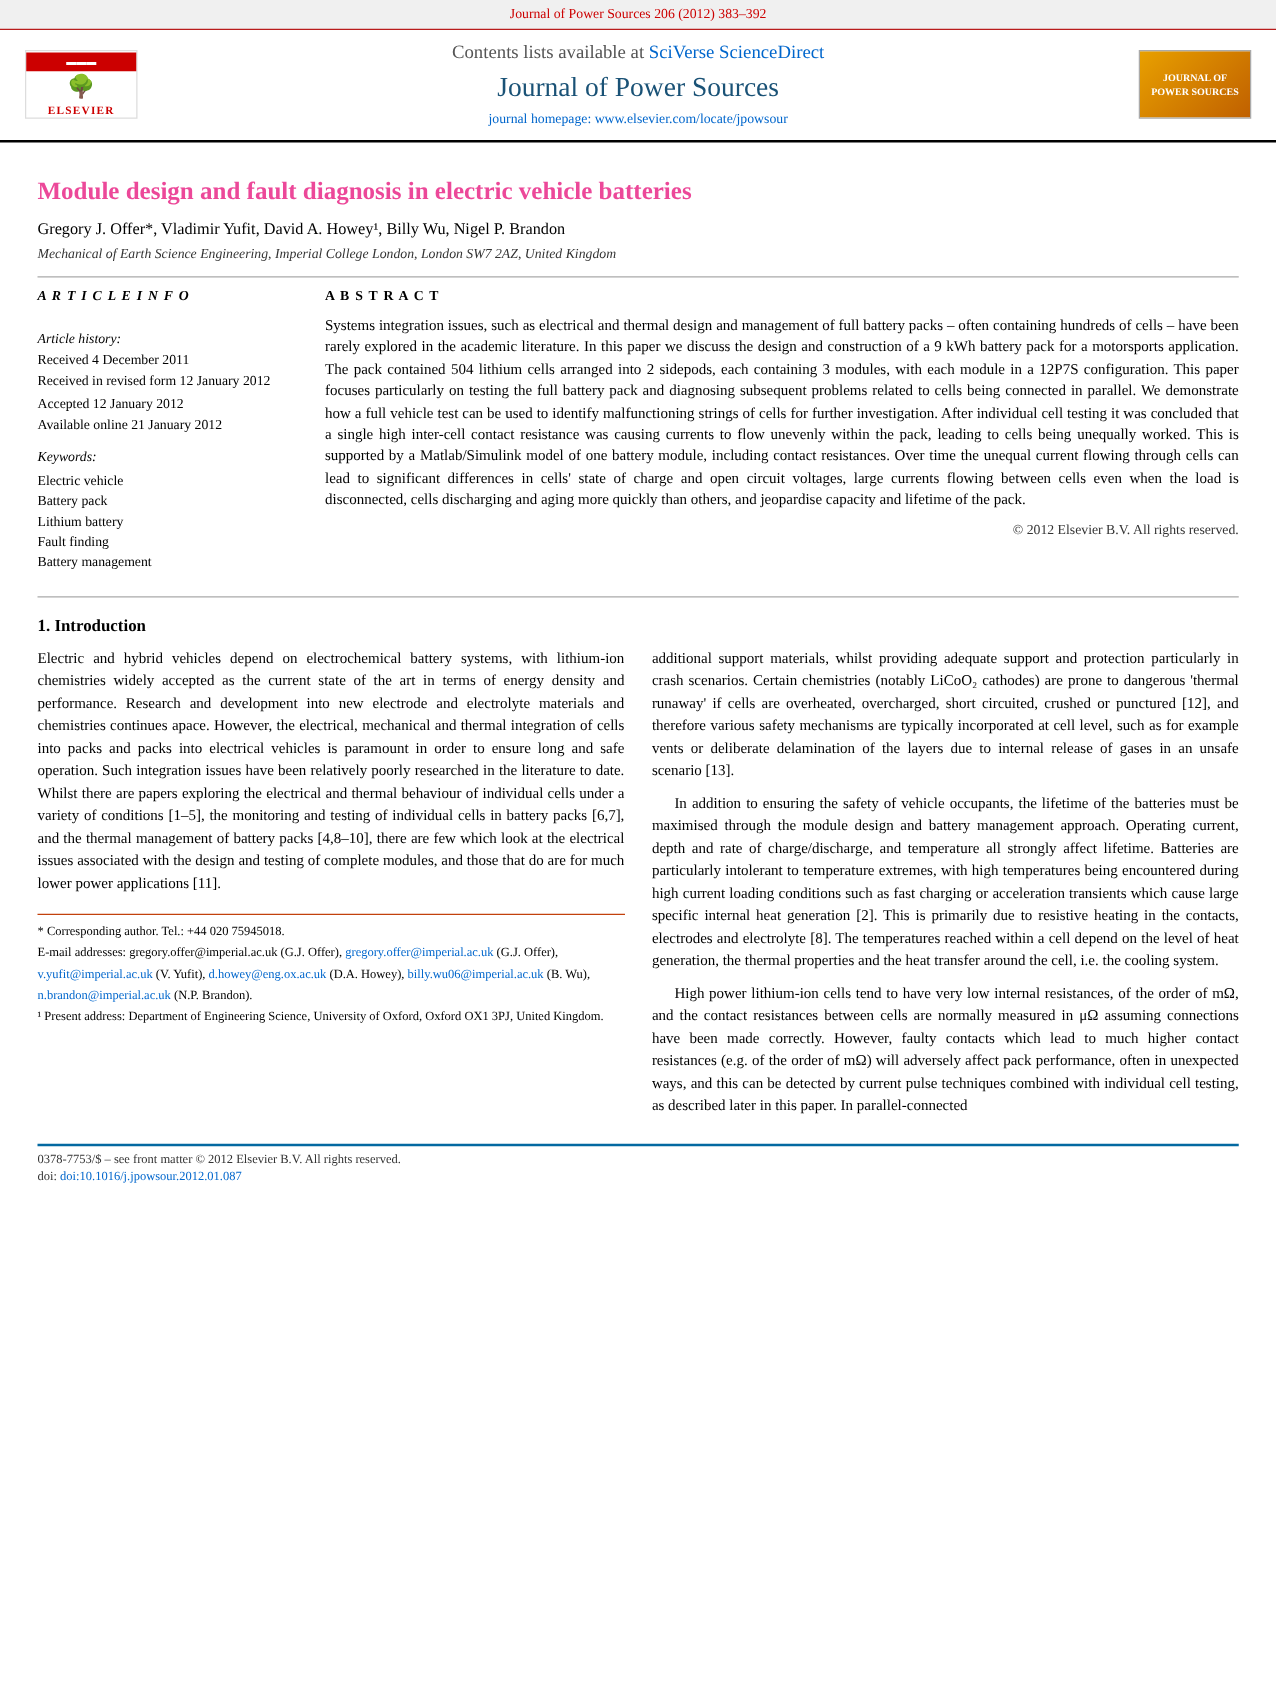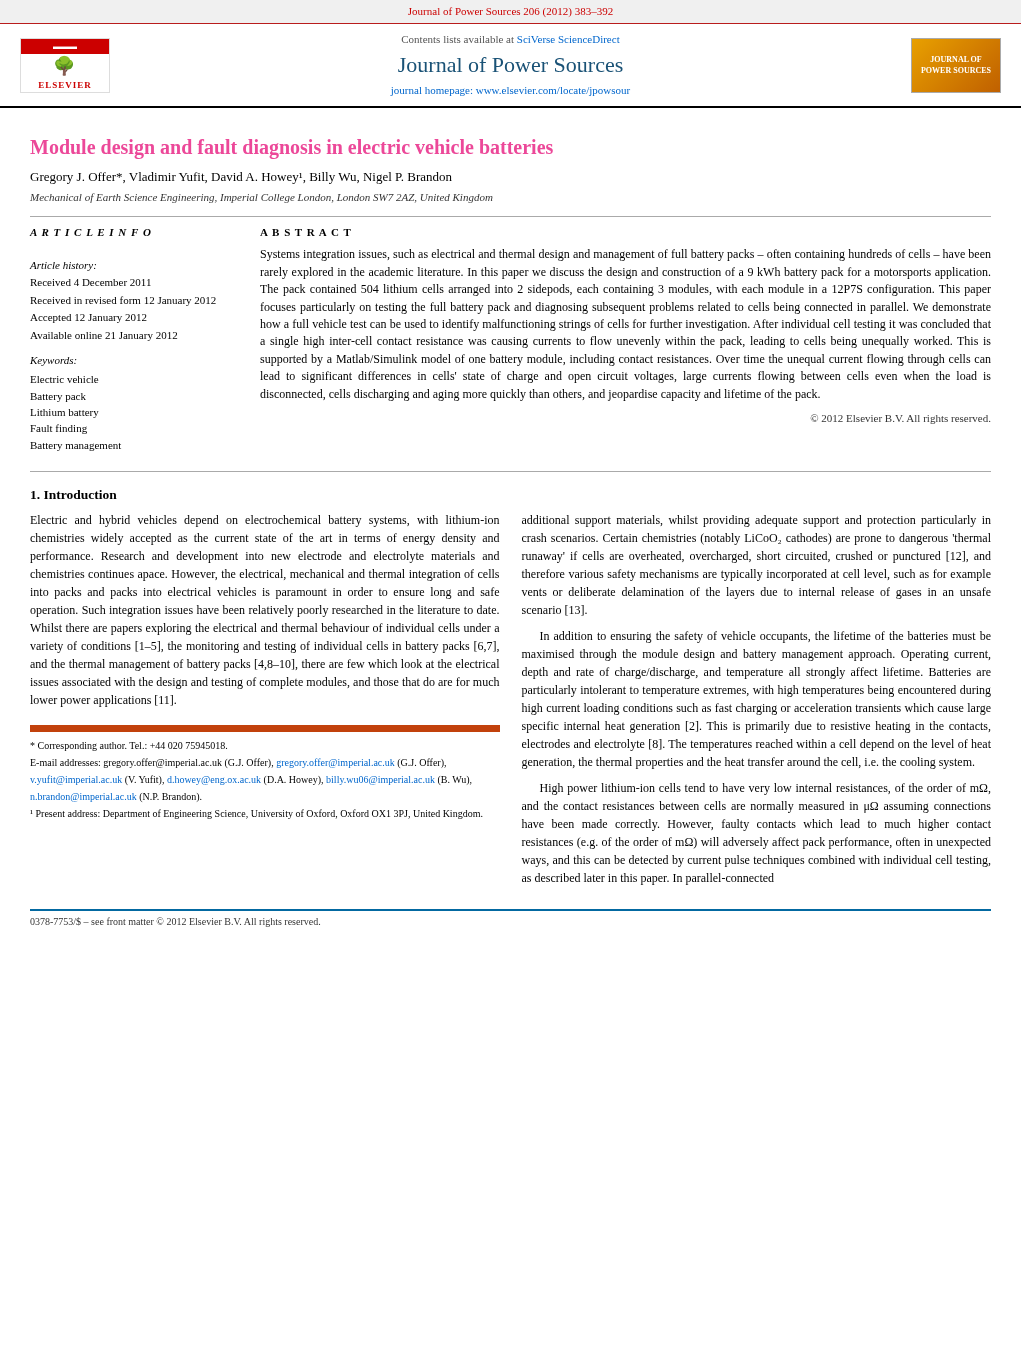--- a/index.html
+++ b/index.html
@@ -53,21 +53,21 @@
       font-size: 9px;
       font-weight: bold;
       color: #c00;
       letter-spacing: 1px;
     }
     .header-center {
       flex: 1;
       text-align: center;
     }
     .header-center .contents-line {
-      font-size: 11px;
+      font-size: 15px;
       color: #555;
       margin-bottom: 2px;
     }
     .header-center .journal-title {
       font-size: 22px;
       color: #1a5276;
       font-family: 'Times New Roman', serif;
       margin-bottom: 2px;
     }
     .header-center .journal-homepage {
@@ -197,21 +197,21 @@
       margin-bottom: 6px;
     }
     .body-col p {
       margin-bottom: 8px;
       text-indent: 18px;
     }
     .body-col p:first-of-type {
       text-indent: 0;
     }
     .footnote-area {
-      border-top: 7px solid #c2410c;
+      border-top: 1px solid #c2410c;
       margin-top: 16px;
       padding-top: 6px;
       font-size: 10px;
       line-height: 1.5;
     }
     .footnote-area .fn-line {
       margin-bottom: 2px;
     }
     .bottom-info {
       font-size: 10px;
@@ -330,15 +330,19 @@
       <div class="body-col">
         <p>additional support materials, whilst providing adequate support and protection particularly in crash scenarios. Certain chemistries (notably LiCoO₂ cathodes) are prone to dangerous 'thermal runaway' if cells are overheated, overcharged, short circuited, crushed or punctured [12], and therefore various safety mechanisms are typically incorporated at cell level, such as for example vents or deliberate delamination of the layers due to internal release of gases in an unsafe scenario [13].</p>
         <p>In addition to ensuring the safety of vehicle occupants, the lifetime of the batteries must be maximised through the module design and battery management approach. Operating current, depth and rate of charge/discharge, and temperature all strongly affect lifetime. Batteries are particularly intolerant to temperature extremes, with high temperatures being encountered during high current loading conditions such as fast charging or acceleration transients which cause large specific internal heat generation [2]. This is primarily due to resistive heating in the contacts, electrodes and electrolyte [8]. The temperatures reached within a cell depend on the level of heat generation, the thermal properties and the heat transfer around the cell, i.e. the cooling system.</p>
         <p>High power lithium-ion cells tend to have very low internal resistances, of the order of mΩ, and the contact resistances between cells are normally measured in μΩ assuming connections have been made correctly. However, faulty contacts which lead to much higher contact resistances (e.g. of the order of mΩ) will adversely affect pack performance, often in unexpected ways, and this can be detected by current pulse techniques combined with individual cell testing, as described later in this paper. In parallel-connected</p>
       </div>
     </div>
   </div>
 
   <div class="bottom-info">
     <div>0378-7753/$ – see front matter © 2012 Elsevier B.V. All rights reserved.</div>
+    <div>
+      <span>doi:</span>
+      <span class="link-color">doi:10.1016/j.jpowsour.2012.01.087</span>
+    </div>
   </div>
 
 </div>
 
 </body></html>

